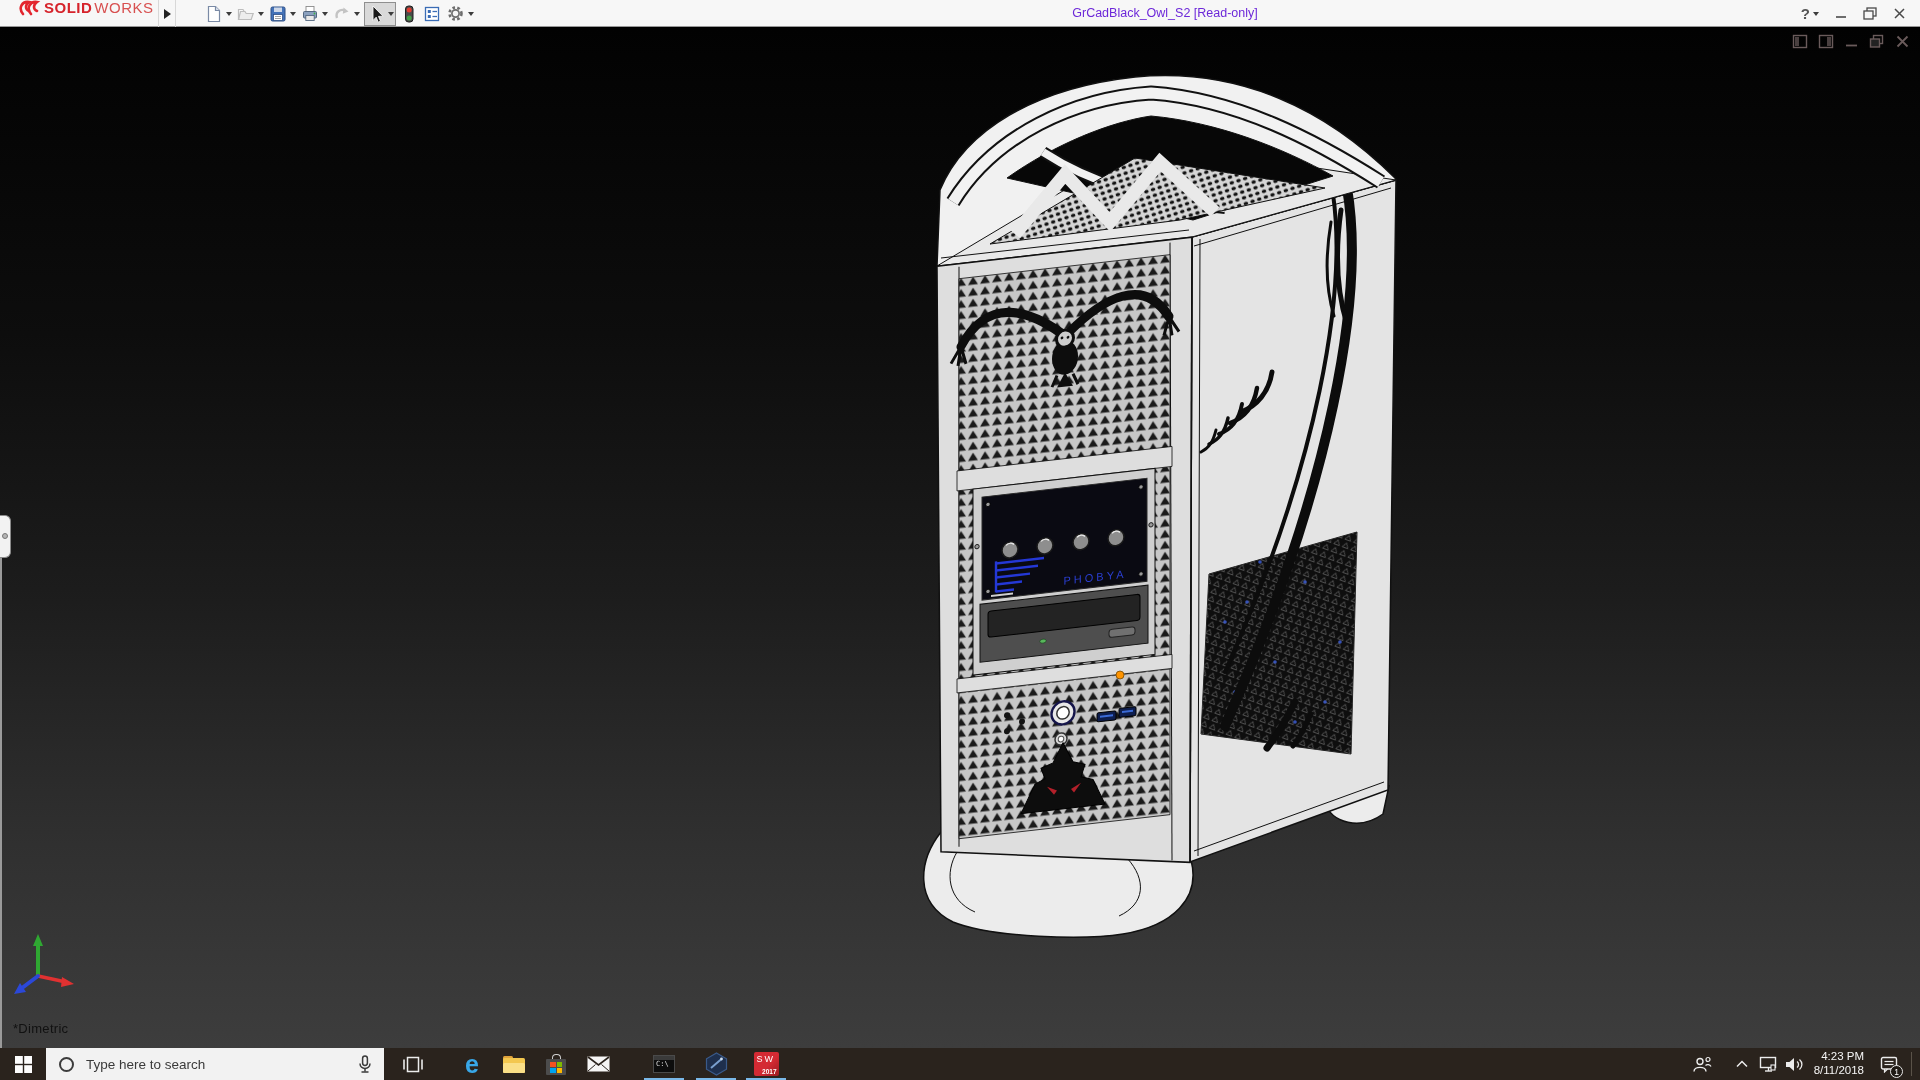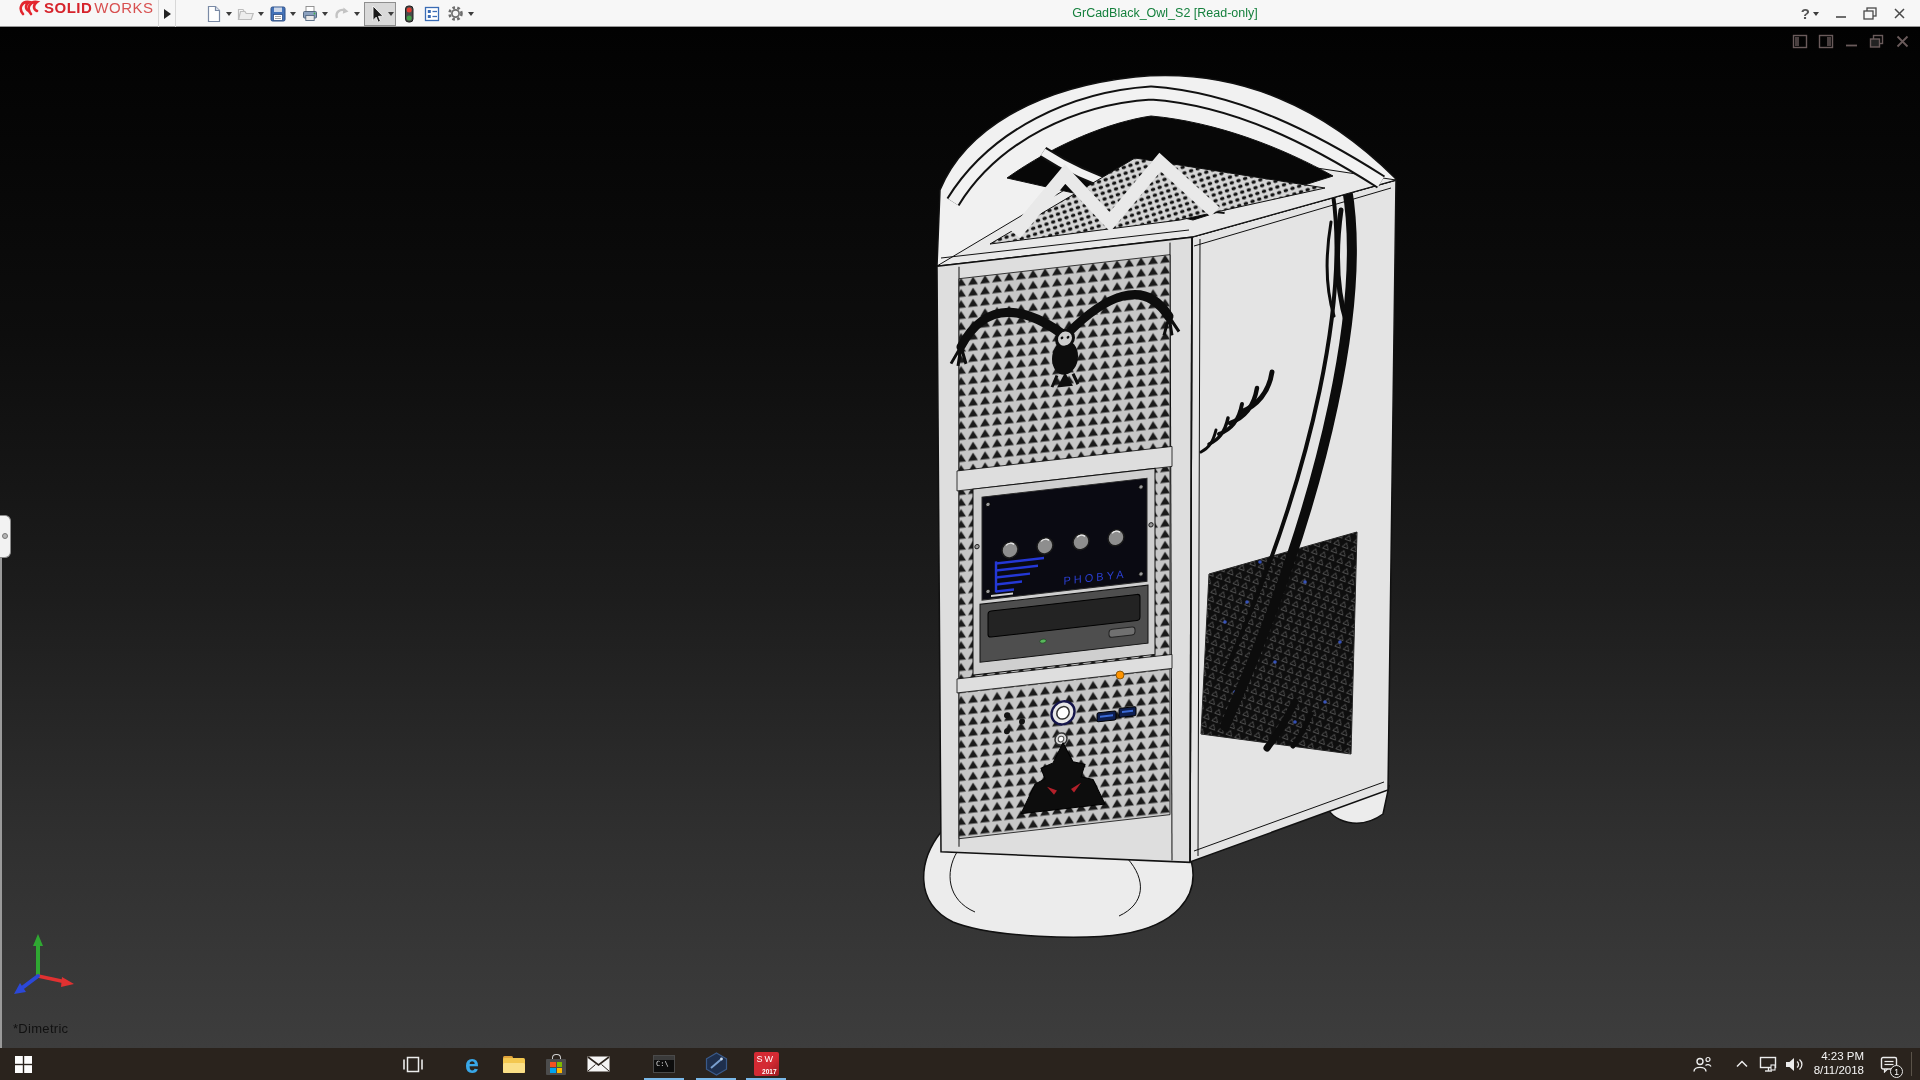--- a/index.html
+++ b/index.html
@@ -14,21 +14,21 @@
   .brand-works{font-weight:normal;font-size:15px;color:#d85050;letter-spacing:.5px;}
   .flyout{position:absolute;left:158px;top:0;height:27px;width:18px;display:flex;align-items:center;
     justify-content:center;border-left:1px solid #d8d8d8;border-right:1px solid #d8d8d8;cursor:pointer;}
   .flyout .tri{width:0;height:0;border-left:7px solid #222;border-top:5px solid transparent;border-bottom:5px solid transparent;}
   .toolbar{position:absolute;left:204px;top:0;height:27px;display:flex;align-items:center;gap:3px;}
   .tb{display:flex;align-items:center;height:24px;padding:0 1px;cursor:pointer;}
   .caret{width:0;height:0;border-top:4px solid #3c3c3c;border-left:3.5px solid transparent;
     border-right:3.5px solid transparent;margin-left:3px;}
   .tb.pressed{background:#d9d9d9;border:1px solid #8f8f8f;}
   .title{position:absolute;left:1165px;top:0;transform:translateX(-50%);line-height:27px;
-    font-size:12.5px;color:#15803d;white-space:nowrap;}
+    font-size:12.5px;color:#6d28d9;white-space:nowrap;}
   .winctl{position:absolute;right:14px;top:0;height:27px;display:flex;align-items:center;gap:16px;color:#4a4a4a;}
   .winctl .wc{display:flex;align-items:center;cursor:pointer;}
   .help-q{font-size:15px;font-weight:bold;color:#555;}
 
   
   .viewport{position:absolute;top:28px;left:0;width:1920px;height:1020px;
     background:linear-gradient(180deg,#020202 0%,#0d0d0d 30%,#1c1c1c 55%,#303030 80%,#3d3d3d 100%);}
   .docctl{position:absolute;top:6px;right:10px;display:flex;gap:10px;align-items:center;}
   .docctl .dc{cursor:pointer;display:flex;}
   .side-strip{position:absolute;left:0;top:502px;width:2px;height:518px;background:#9a9a9a;}
@@ -415,20 +415,32 @@
 <div class="taskbar">
   <div class="start">
     <svg width="17" height="17" viewBox="0 0 17 17">
       <rect x="0" y="0" width="7.8" height="7.8" fill="#fdfdfd"></rect>
       <rect x="9.2" y="0" width="7.8" height="7.8" fill="#fdfdfd"></rect>
       <rect x="0" y="9.2" width="7.8" height="7.8" fill="#fdfdfd"></rect>
       <rect x="9.2" y="9.2" width="7.8" height="7.8" fill="#fdfdfd"></rect>
     </svg>
   </div>
 
+  <div class="searchbox">
+    <span class="ring"></span>
+    <span class="ph">Type here to search</span>
+    <span class="mic">
+      <svg width="14" height="19" viewBox="0 0 14 19">
+        <rect x="4.6" y="1" width="4.8" height="9.5" rx="2.4" fill="none" stroke="#3a3a3a" stroke-width="1.5"></rect>
+        <path d="M2,8.5 c0,6.5 10,6.5 10,0" fill="none" stroke="#3a3a3a" stroke-width="1.5"></path>
+        <line x1="7" y1="13.5" x2="7" y2="16.5" stroke="#3a3a3a" stroke-width="1.5"></line>
+        <line x1="3.5" y1="17" x2="10.5" y2="17" stroke="#3a3a3a" stroke-width="1.5"></line>
+      </svg>
+    </span>
+  </div>
 
   <div class="app" style="left:393px">
     <svg width="20" height="17" viewBox="0 0 20 17">
       <rect x="4.5" y="1.5" width="11" height="14" fill="none" stroke="#ececec" stroke-width="1.5"></rect>
       <line x1="1" y1="3.5" x2="1" y2="13.5" stroke="#ececec" stroke-width="1.6"></line>
       <line x1="19" y1="3.5" x2="19" y2="13.5" stroke="#ececec" stroke-width="1.6"></line>
     </svg>
   </div>
   <div class="app" style="left:452px">
     <span class="edge-e">e</span>

